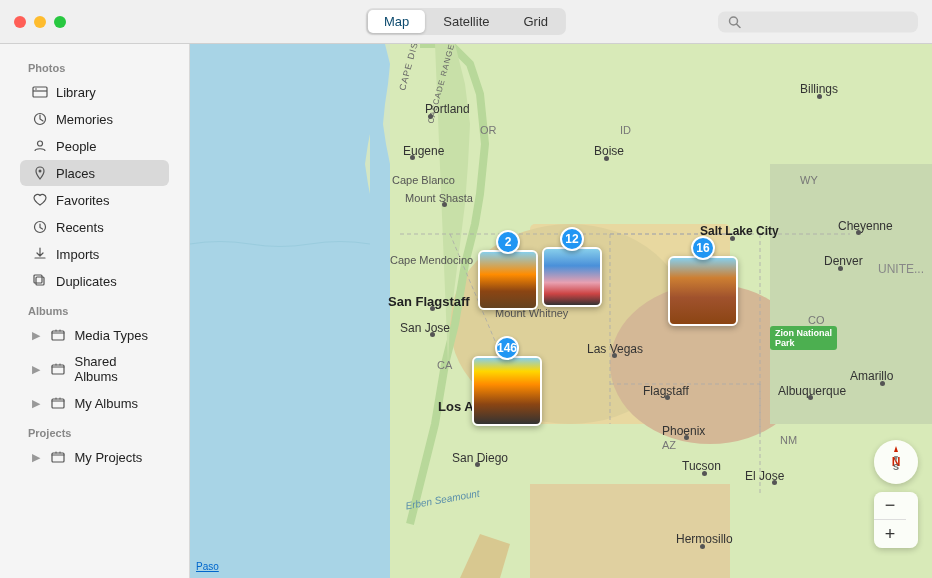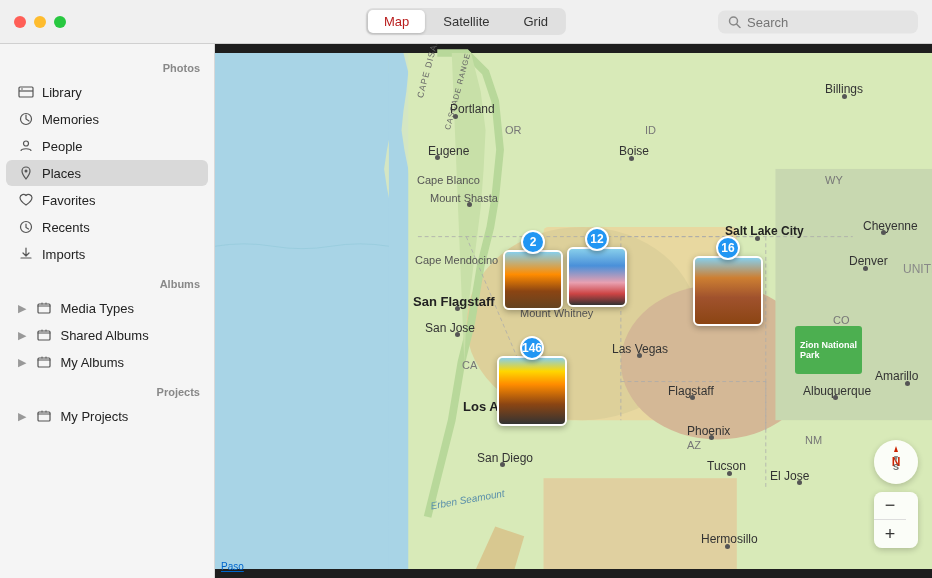--- a/index.html
+++ b/index.html
@@ -58,21 +58,21 @@
       font-size: 13px;
       font-weight: 500;
       cursor: pointer;
       color: #333;
       border: none;
       background: transparent;
     }
     .view-tab.active {
       background: #fff;
       box-shadow: 0 1px 3px rgba(0,0,0,0.2);
-      color: #b91c1c;
+      color: #0c4a6e;
     }
 
     .search-bar {
       position: absolute;
       right: 14px;
       top: 50%;
       transform: translateY(-50%);
       display: flex;
       align-items: center;
       background: #e4e4e4;
@@ -96,27 +96,26 @@
 
     
     .main-content {
       display: flex;
       flex: 1;
       overflow: hidden;
     }
 
     
     .sidebar {
-      width: 215px;
+      width: 190px;
       background: #f5f5f5;
       flex-shrink: 0;
       overflow-y: auto;
-      padding: 8px 0;
+      padding: 8px 14px;
       border-right: 1px solid #d8d8d8;
-      text-align: right;
     }
     .sidebar-section-label {
       font-size: 11px;
       font-weight: 600;
       color: #888;
       padding: 10px 14px 4px;
       text-transform: none;
       letter-spacing: 0;
     }
     .sidebar-item {
@@ -314,21 +313,21 @@
       color: #777;
       font-weight: 500;
       pointer-events: none;
     }
 
     .zion-badge {
       position: absolute;
       background: #4CAF50;
       color: white;
       font-size: 9px;
-      padding: 14px 5px;
+      padding: 2px 5px;
       border-radius: 3px;
       font-weight: 600;
       cursor: pointer;
     }
   </style>
 </head>
 <body>
 
 <div class="titlebar">
   <div class="traffic-lights">
@@ -343,21 +342,20 @@
       <button class="view-tab">Satellite</button>
       <button class="view-tab">Grid</button>
     </div>
   </div>
 
   <div class="search-bar">
     <svg class="search-icon-svg" width="13" height="13" viewBox="0 0 13 13">
       <circle cx="5.5" cy="5.5" r="4" fill="none" stroke="#888" stroke-width="1.5"></circle>
       <line x1="8.5" y1="8.5" x2="12" y2="12" stroke="#888" stroke-width="1.5" stroke-linecap="round"></line>
     </svg>
-    <input type="text" placeholder="Search" style="">
   </div>
 </div>
 
 <div class="main-content">
 
   <div class="sidebar">
 
     <div class="sidebar-section-label">Photos</div>
 
     <div class="sidebar-item">
@@ -423,20 +421,29 @@
     <div class="sidebar-item">
       <span class="sidebar-item-icon">
         <svg width="16" height="16" viewBox="0 0 16 16">
             <path d="M8 2v8M5 7l3 3 3-3" stroke="#555" stroke-width="1.2" fill="none" stroke-linecap="round" stroke-linejoin="round"></path>
             <path d="M3 12h10" stroke="#555" stroke-width="1.2" stroke-linecap="round"></path>
           </svg>
       </span>
       <span class="sidebar-item-label">Imports</span>
     </div>
 
+    <div class="sidebar-item">
+      <span class="sidebar-item-icon">
+        <svg width="16" height="16" viewBox="0 0 16 16">
+            <rect x="4" y="4" width="8" height="8" rx="1" fill="none" stroke="#555" stroke-width="1.2"></rect>
+            <rect x="2" y="2" width="8" height="8" rx="1" fill="none" stroke="#555" stroke-width="1.2"></rect>
+          </svg>
+      </span>
+      <span class="sidebar-item-label">Duplicates</span>
+    </div>
 
     <div class="sidebar-section-label">Albums</div>
 
     <div class="sidebar-item">
       <span class="sidebar-item-expand">▶</span>
       <span class="sidebar-item-icon">
         <svg width="14" height="14" viewBox="0 0 14 14">
             <rect x="1" y="3" width="12" height="9" rx="1" fill="none" stroke="#555" stroke-width="1.2"></rect>
             <path d="M1 5h12M5 3V2M9 3V2" stroke="#555" stroke-width="1" fill="none" stroke-linecap="round"></path>
           </svg>

